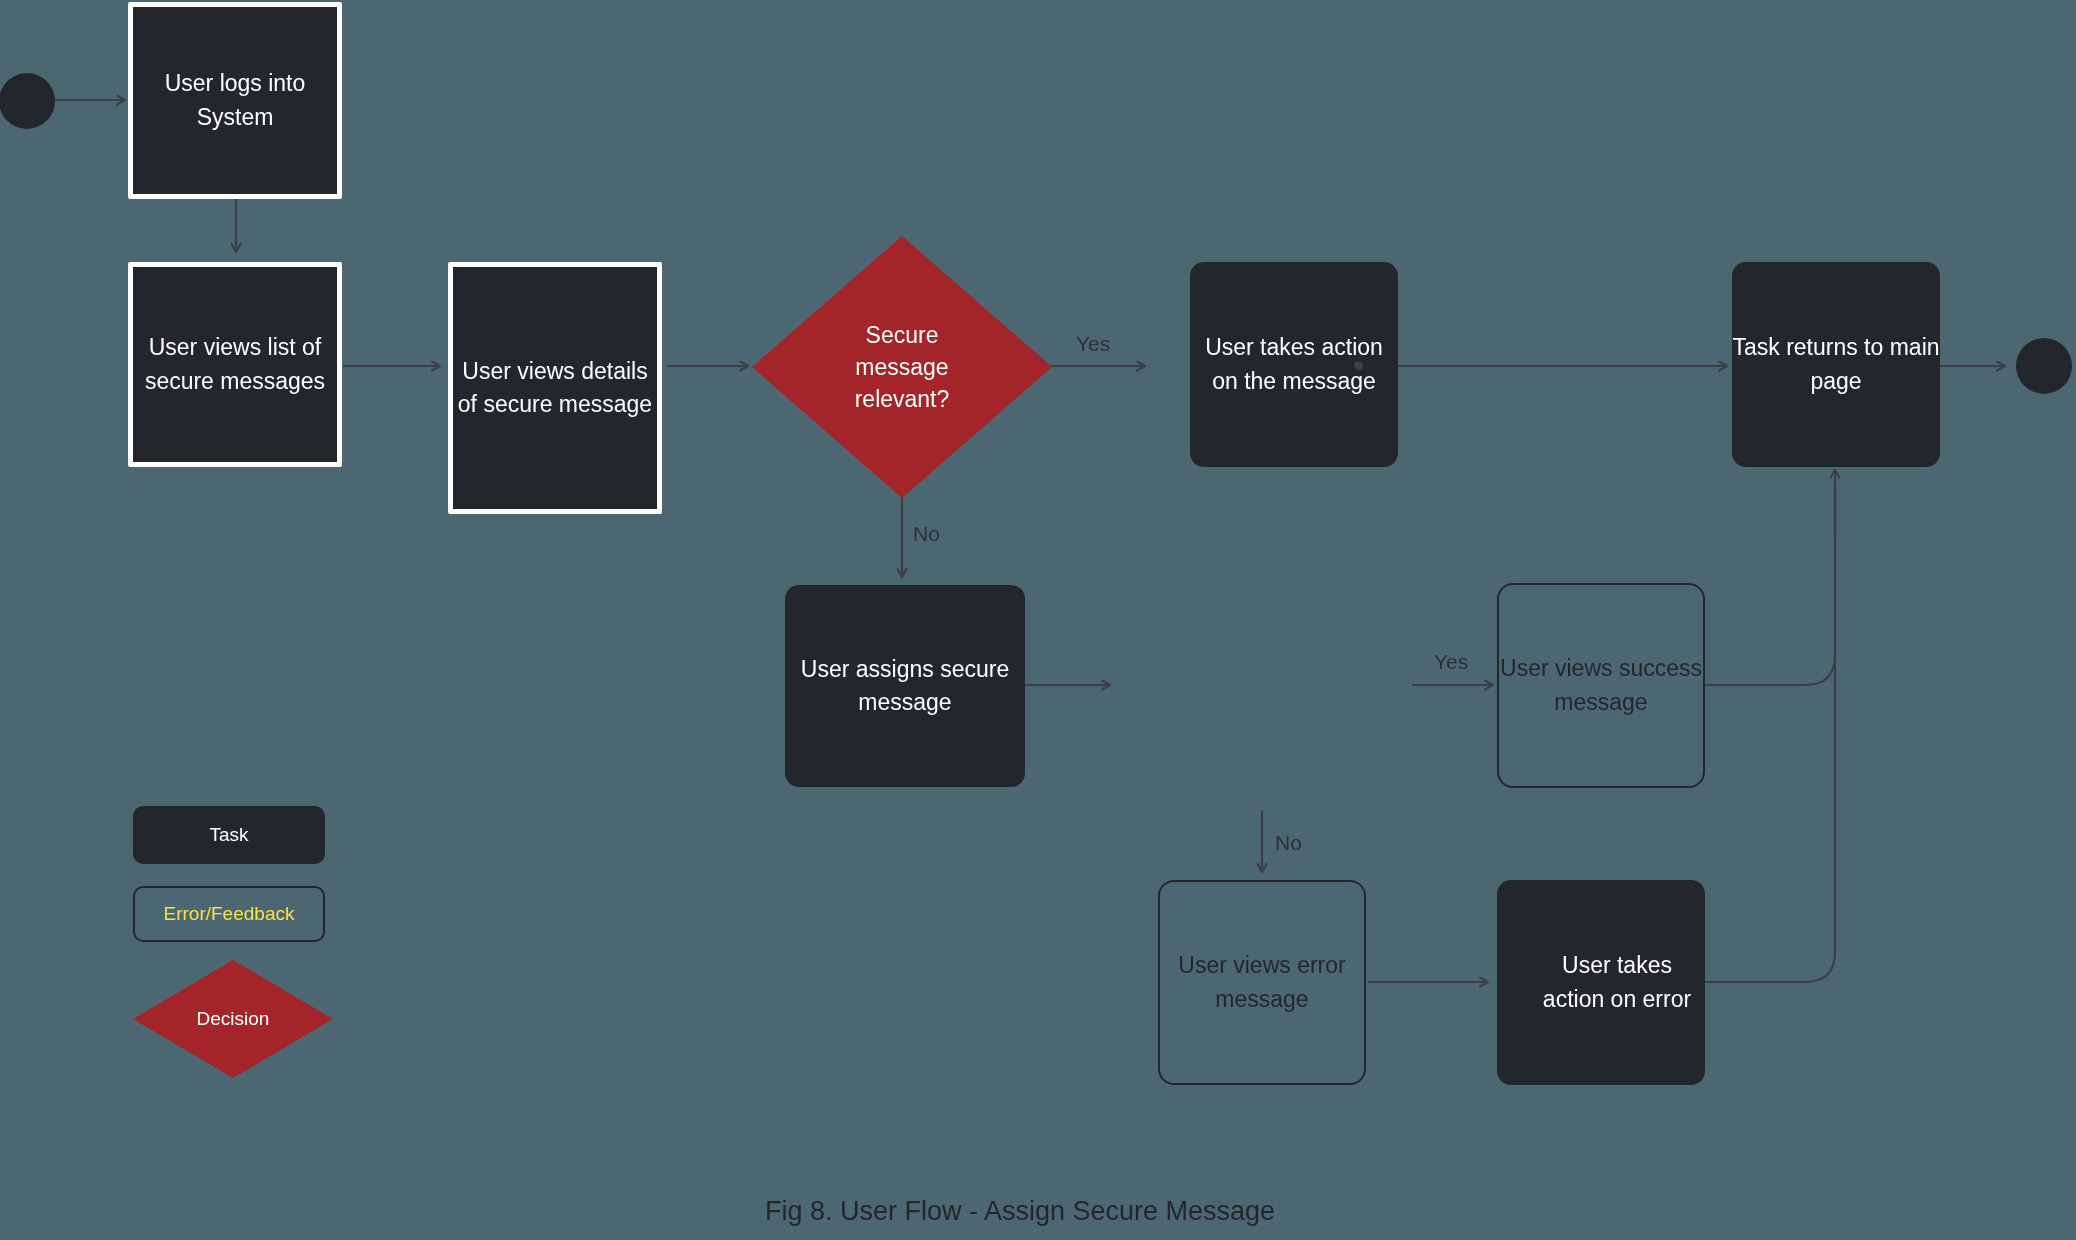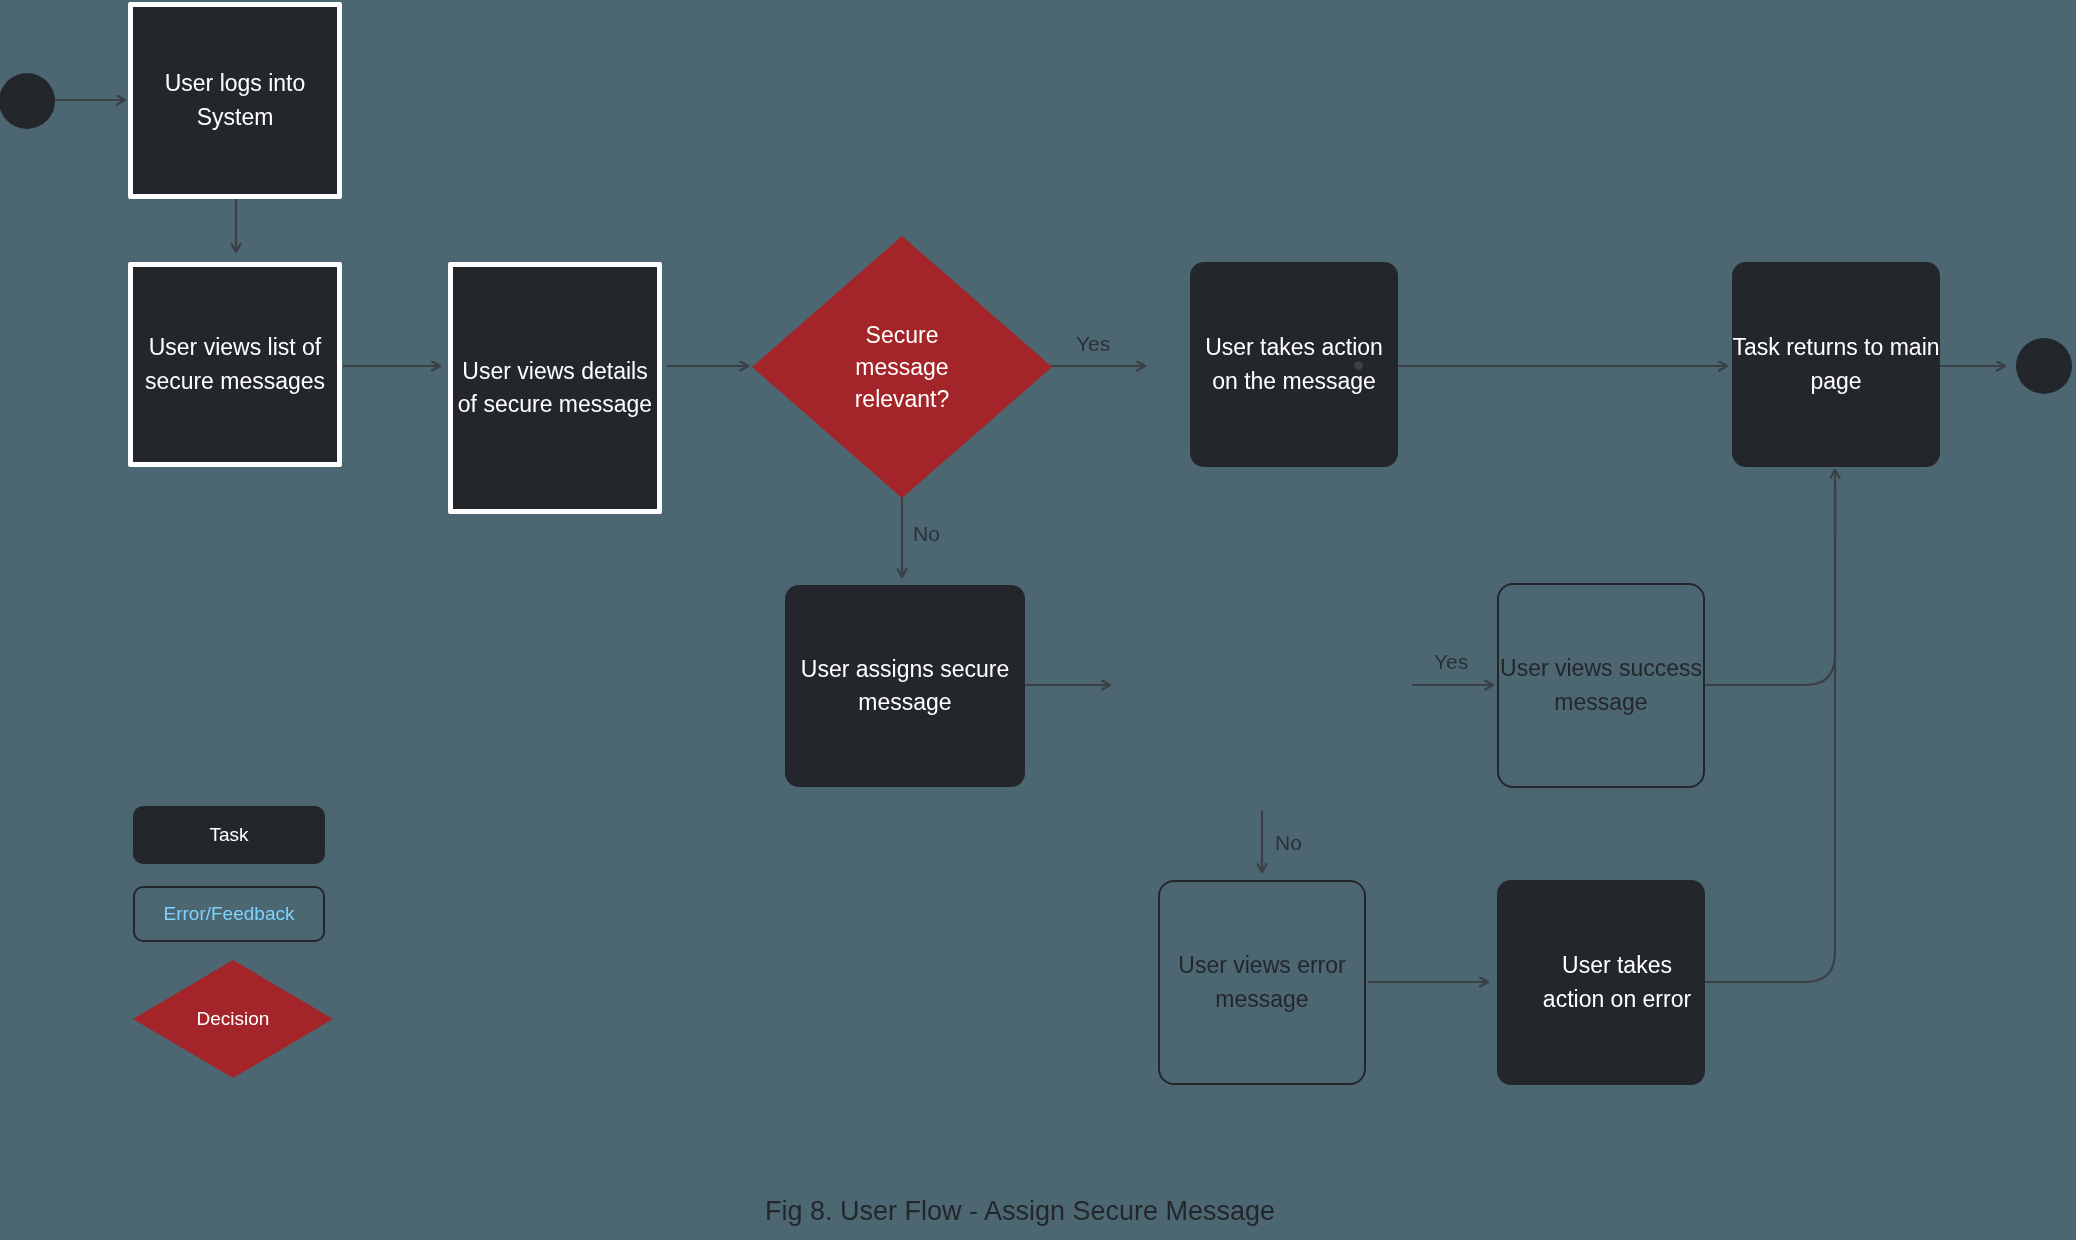--- a/index.html
+++ b/index.html
@@ -83,21 +83,21 @@
   .legend-task {
     background: #23272c;
     color: #ffffff;
     font-size: 19px;
     border-radius: 10px;
     margin-top: 12px;
   }
   .legend-feedback {
     background: transparent;
     border: 2px solid #23272c;
-    color: #7dd3fc;
+    color: #fde047;
     font-size: 19px;
     border-radius: 10px;
   }
   .legend-decision {
     background: #a32529;
     color: #ffffff;
     font-size: 19px;
     clip-path: polygon(50% 0%, 100% 50%, 50% 100%, 0% 50%);
   }
   .caption {

